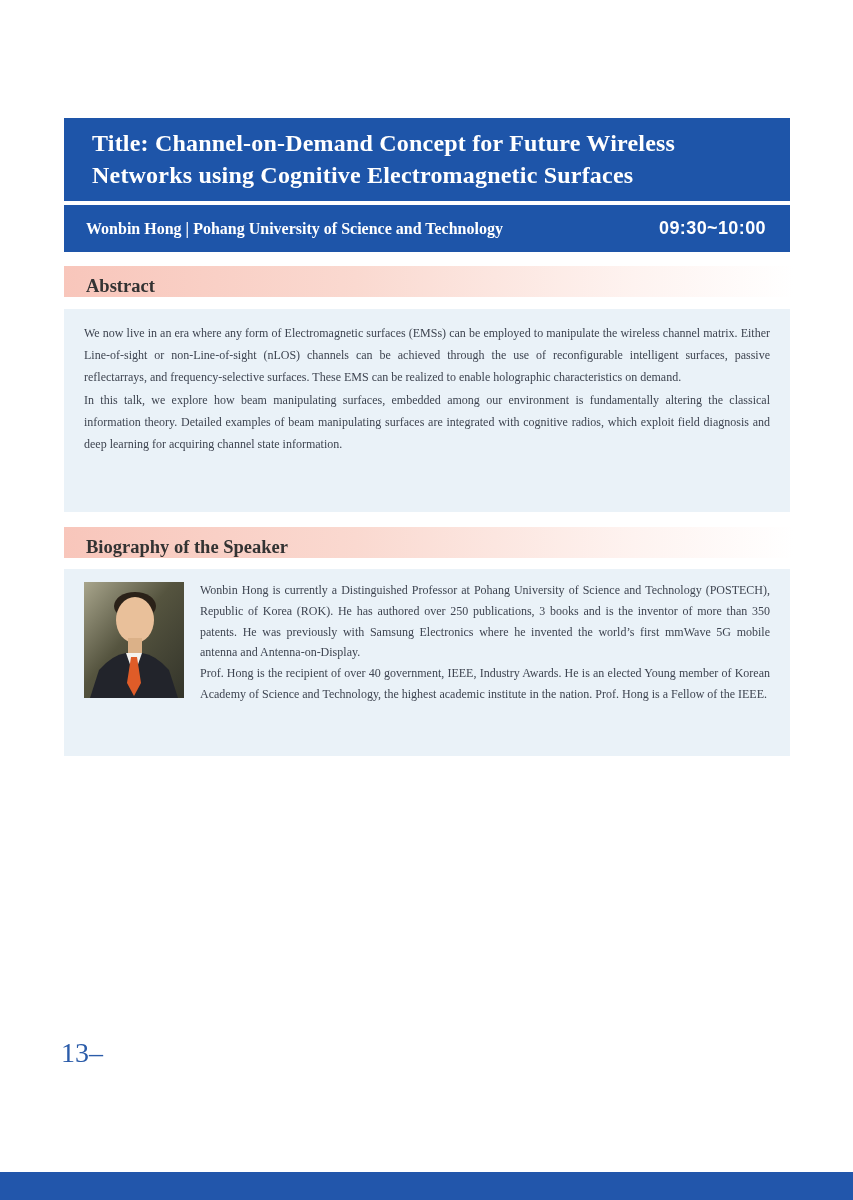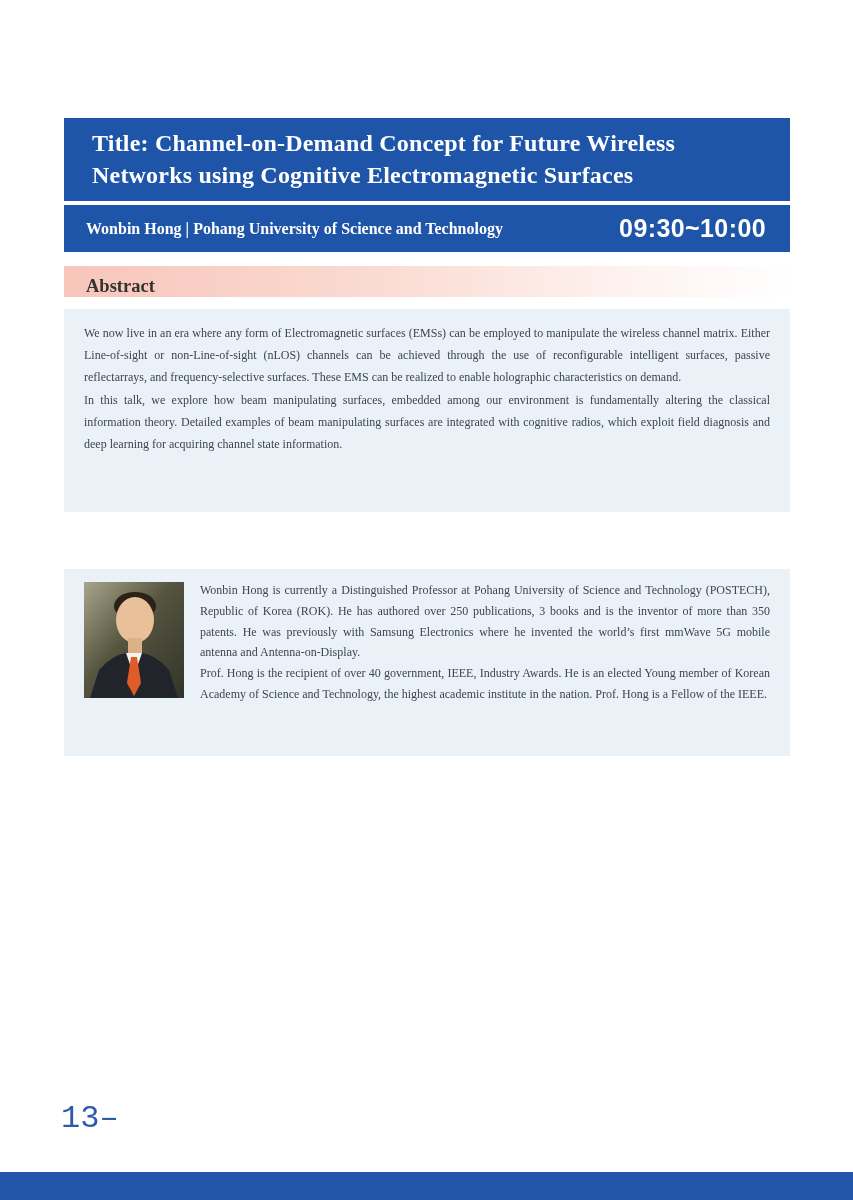--- a/index.html
+++ b/index.html
@@ -19,21 +19,21 @@
   }
   .speaker-bar {
     top:205px; height:47px;
     background:var(--header-blue,#1E55A9);
     color:#ffffff; display:flex; align-items:center; justify-content:space-between;
     padding:0 24px 0 22px;
   }
   .speaker-name { font-size:16px; font-weight:bold; }
   .session-time {
     font-family:"Liberation Sans", sans-serif;
-    font-size:25px; font-weight:bold; letter-spacing:0.4px;
+    font-size:18px; font-weight:bold; letter-spacing:0.4px;
   }
 
   
   .section-bar {
     height:31px; width:730px;
     background:linear-gradient(to right, var(--bar-pink,#F8C6BB) 0%, #FAD9D0 40%, #FEF3F0 78%, #ffffff 100%);
     display:flex; align-items:flex-end; padding-left:22px;
     font-size:18.5px; font-weight:bold; color:#333333;
   }
   .abstract-bar { top:266px; }
@@ -48,23 +48,23 @@
   .abstract-box { top:309px; height:203px; padding:13px 20px 0 20px; line-height:22.2px; overflow:hidden; }
   .bio-box      { top:569px; height:187px; padding:11px 20px 0 20px; line-height:20.8px; overflow:hidden; }
   .info-box p { margin:0; }
 
   .speaker-photo {
     float:left; width:100px; height:116px;
     margin:2px 16px 2px 0; display:block;
   }
 
   .page-number {
-    position:absolute; left:61px; top:1100px;
-    font-family:Liberation Mono, monospace;
-    font-size:32px; color:var(--pagenum-blue,#2B5CA9);
+    position:absolute; left:61px; top:1037px;
+    font-family:Liberation Serif, serif;
+    font-size:28px; color:var(--pagenum-blue,#2B5CA9);
   }
 
   .footer-bar {
     position:absolute; left:0; bottom:0; width:853px; height:28px;
     background:var(--footer-blue,#2256AB);
   }
 </style>
 </head>
 <body>
 
@@ -81,20 +81,23 @@
 
   <div class="block section-bar abstract-bar">
     <span>Abstract</span>
   </div>
 
   <div class="block info-box abstract-box">
     <p>We now live in an era where any form of Electromagnetic surfaces (EMSs) can be employed to manipulate the wireless channel matrix. Either Line-of-sight or non-Line-of-sight (nLOS) channels can be achieved through the use of reconfigurable intelligent surfaces, passive reflectarrays, and frequency-selective surfaces. These EMS can be realized to enable holographic characteristics on demand.</p>
     <p>In this talk, we explore how beam manipulating surfaces, embedded among our environment is fundamentally altering the classical information theory. Detailed examples of beam manipulating surfaces are integrated with cognitive radios, which exploit field diagnosis and deep learning for acquiring channel state information.</p>
   </div>
 
+  <div class="block section-bar biography-bar">
+    <span>Biography of the Speaker</span>
+  </div>
 
   <div class="block info-box bio-box">
     <svg class="speaker-photo" viewBox="0 0 100 116" xmlns="http://www.w3.org/2000/svg" aria-hidden="true">
       <defs>
         <linearGradient id="bgGrad" x1="0" y1="0" x2="1" y2="1">
           <stop offset="0" stop-color="#a8a58c"></stop>
           <stop offset="0.45" stop-color="#55543f"></stop>
           <stop offset="1" stop-color="#33342a"></stop>
         </linearGradient>
       </defs>

